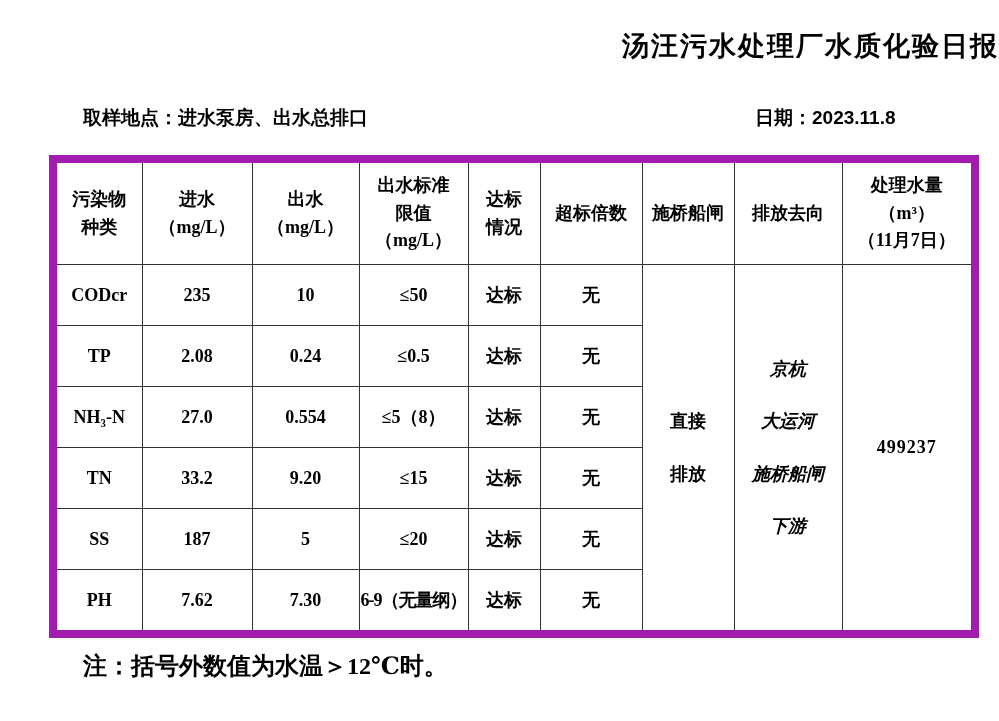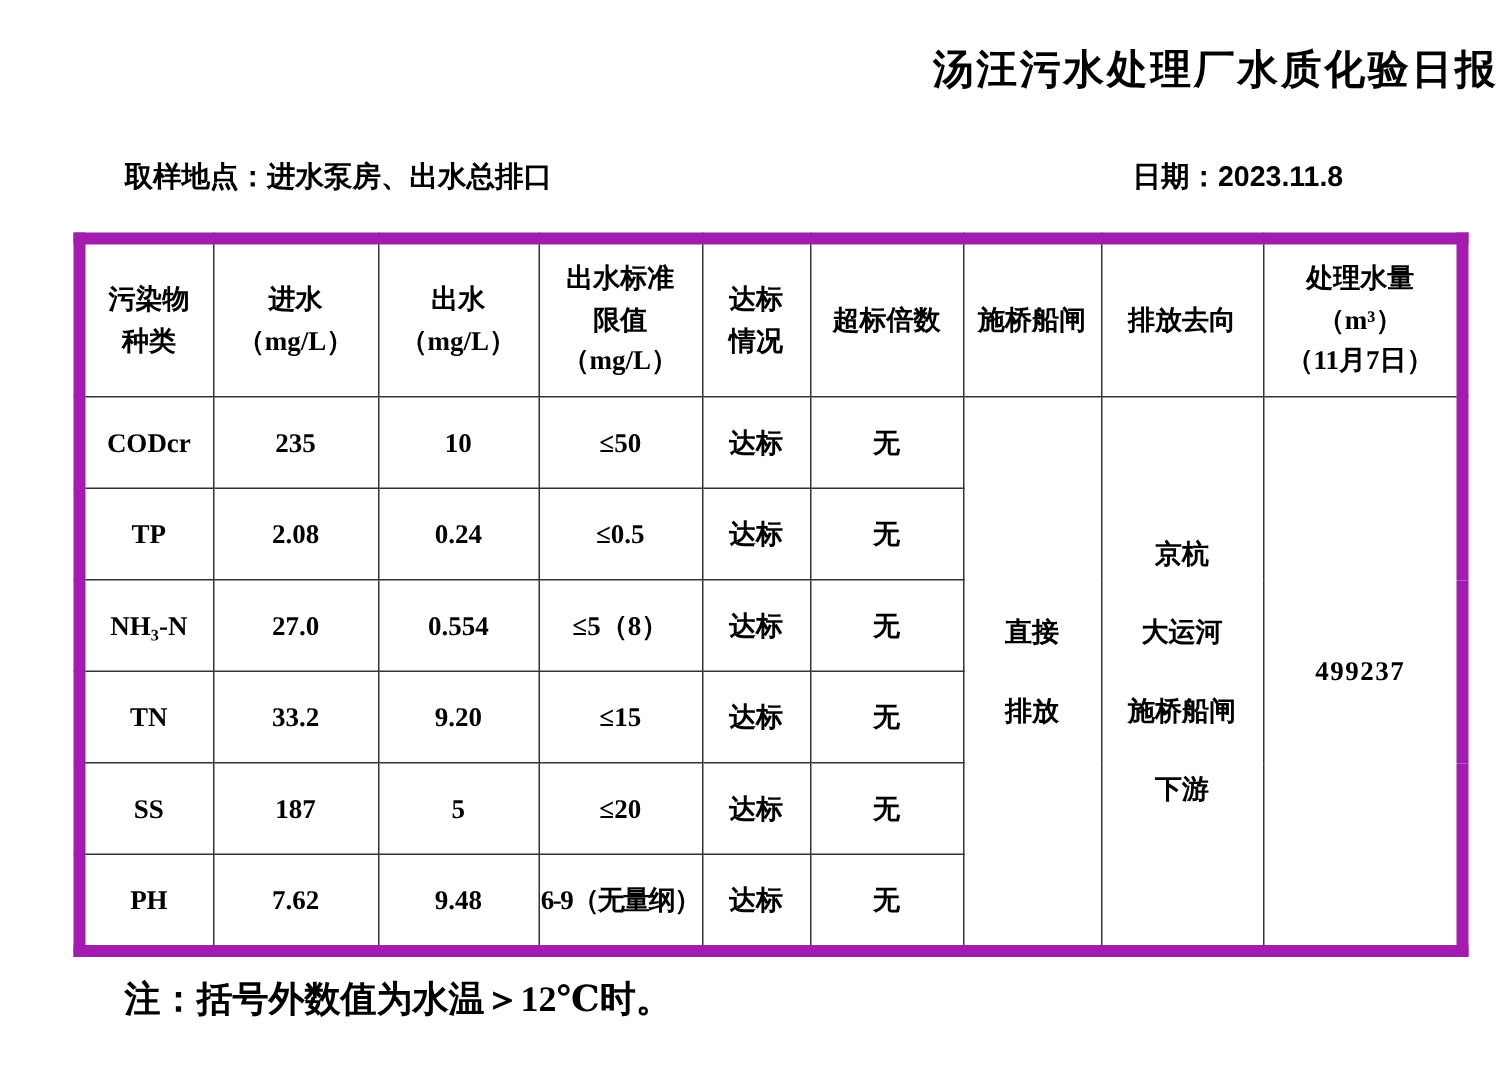--- a/index.html
+++ b/index.html
@@ -52,21 +52,21 @@
     font-size:18px;
     padding:0;
     overflow:hidden;
   }
   tr.head th{height:101px;line-height:1.55;}
   tr.datarow td{height:60px;}
   .hline{display:block;}
   td.numcell{font-size:17px;}
   td.tight{font-size:15px;letter-spacing:-1px;}
   td.merged-method{line-height:2.9;}
-  td.merged-dest{line-height:2.9;}
+  td.merged-dest{line-height:2.9;font-style:italic;}
   td.merged-volume{
     font-size:28px;
     font-weight:normal;
     letter-spacing:1px;
   }
   .note{
     position:absolute;
     top:650px;left:83px;
     font-size:24px;
     font-weight:bold;
@@ -189,21 +189,21 @@
       <td class="numcell">187</td>
       <td class="numcell">5</td>
       <td class="numcell">≤20</td>
       <td>达标</td>
       <td>无</td>
     </tr>
 
     <tr class="datarow">
       <td>PH</td>
       <td class="numcell">7.62</td>
-      <td class="numcell">9.48</td>
+      <td class="numcell">7.30</td>
       <td class="numcell tight">6-9（无量纲）</td>
       <td>达标</td>
       <td>无</td>
     </tr>
   </tbody>
     </table>
 
   <div class="note">注：括号外数值为水温＞12℃时。</div>
 
 </div>

